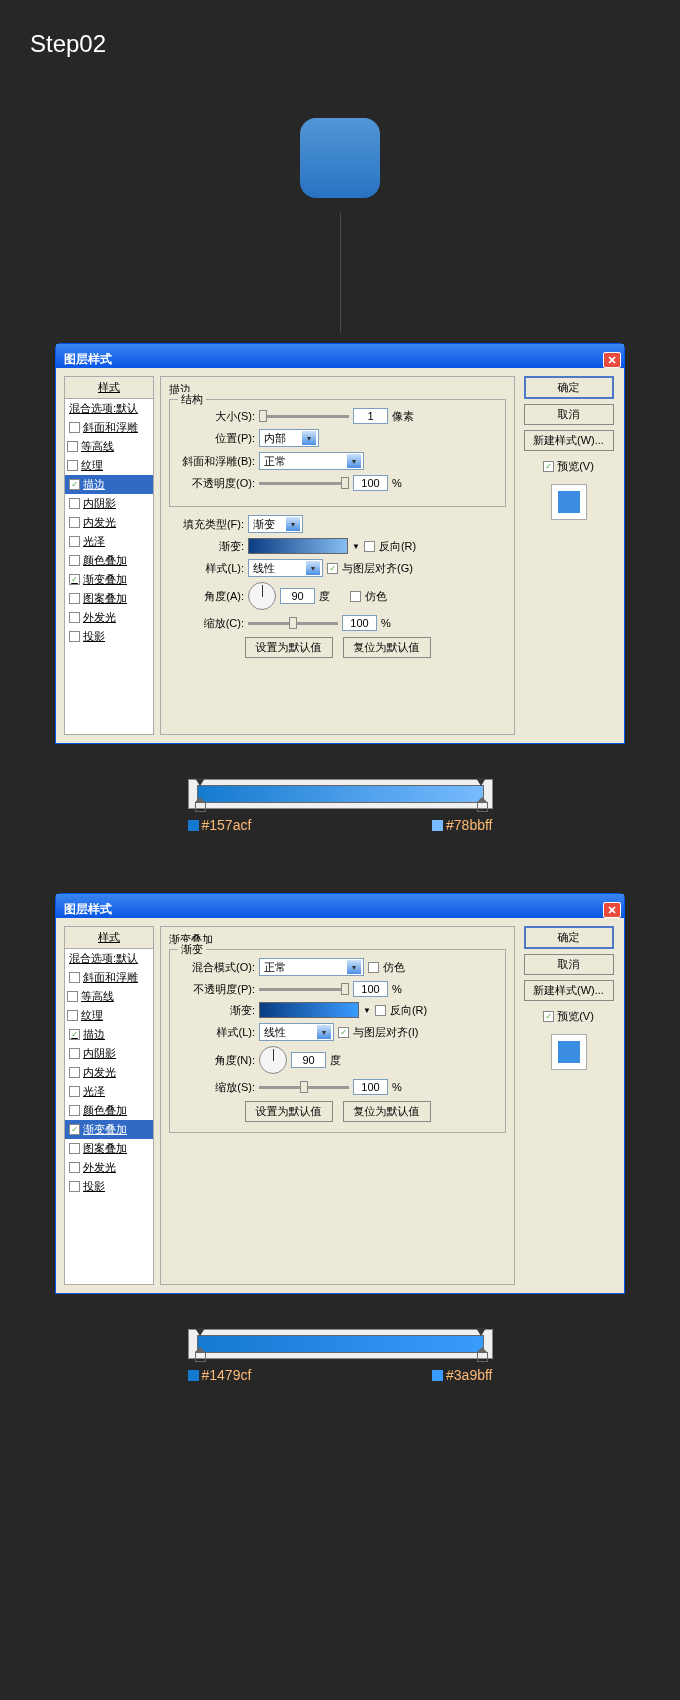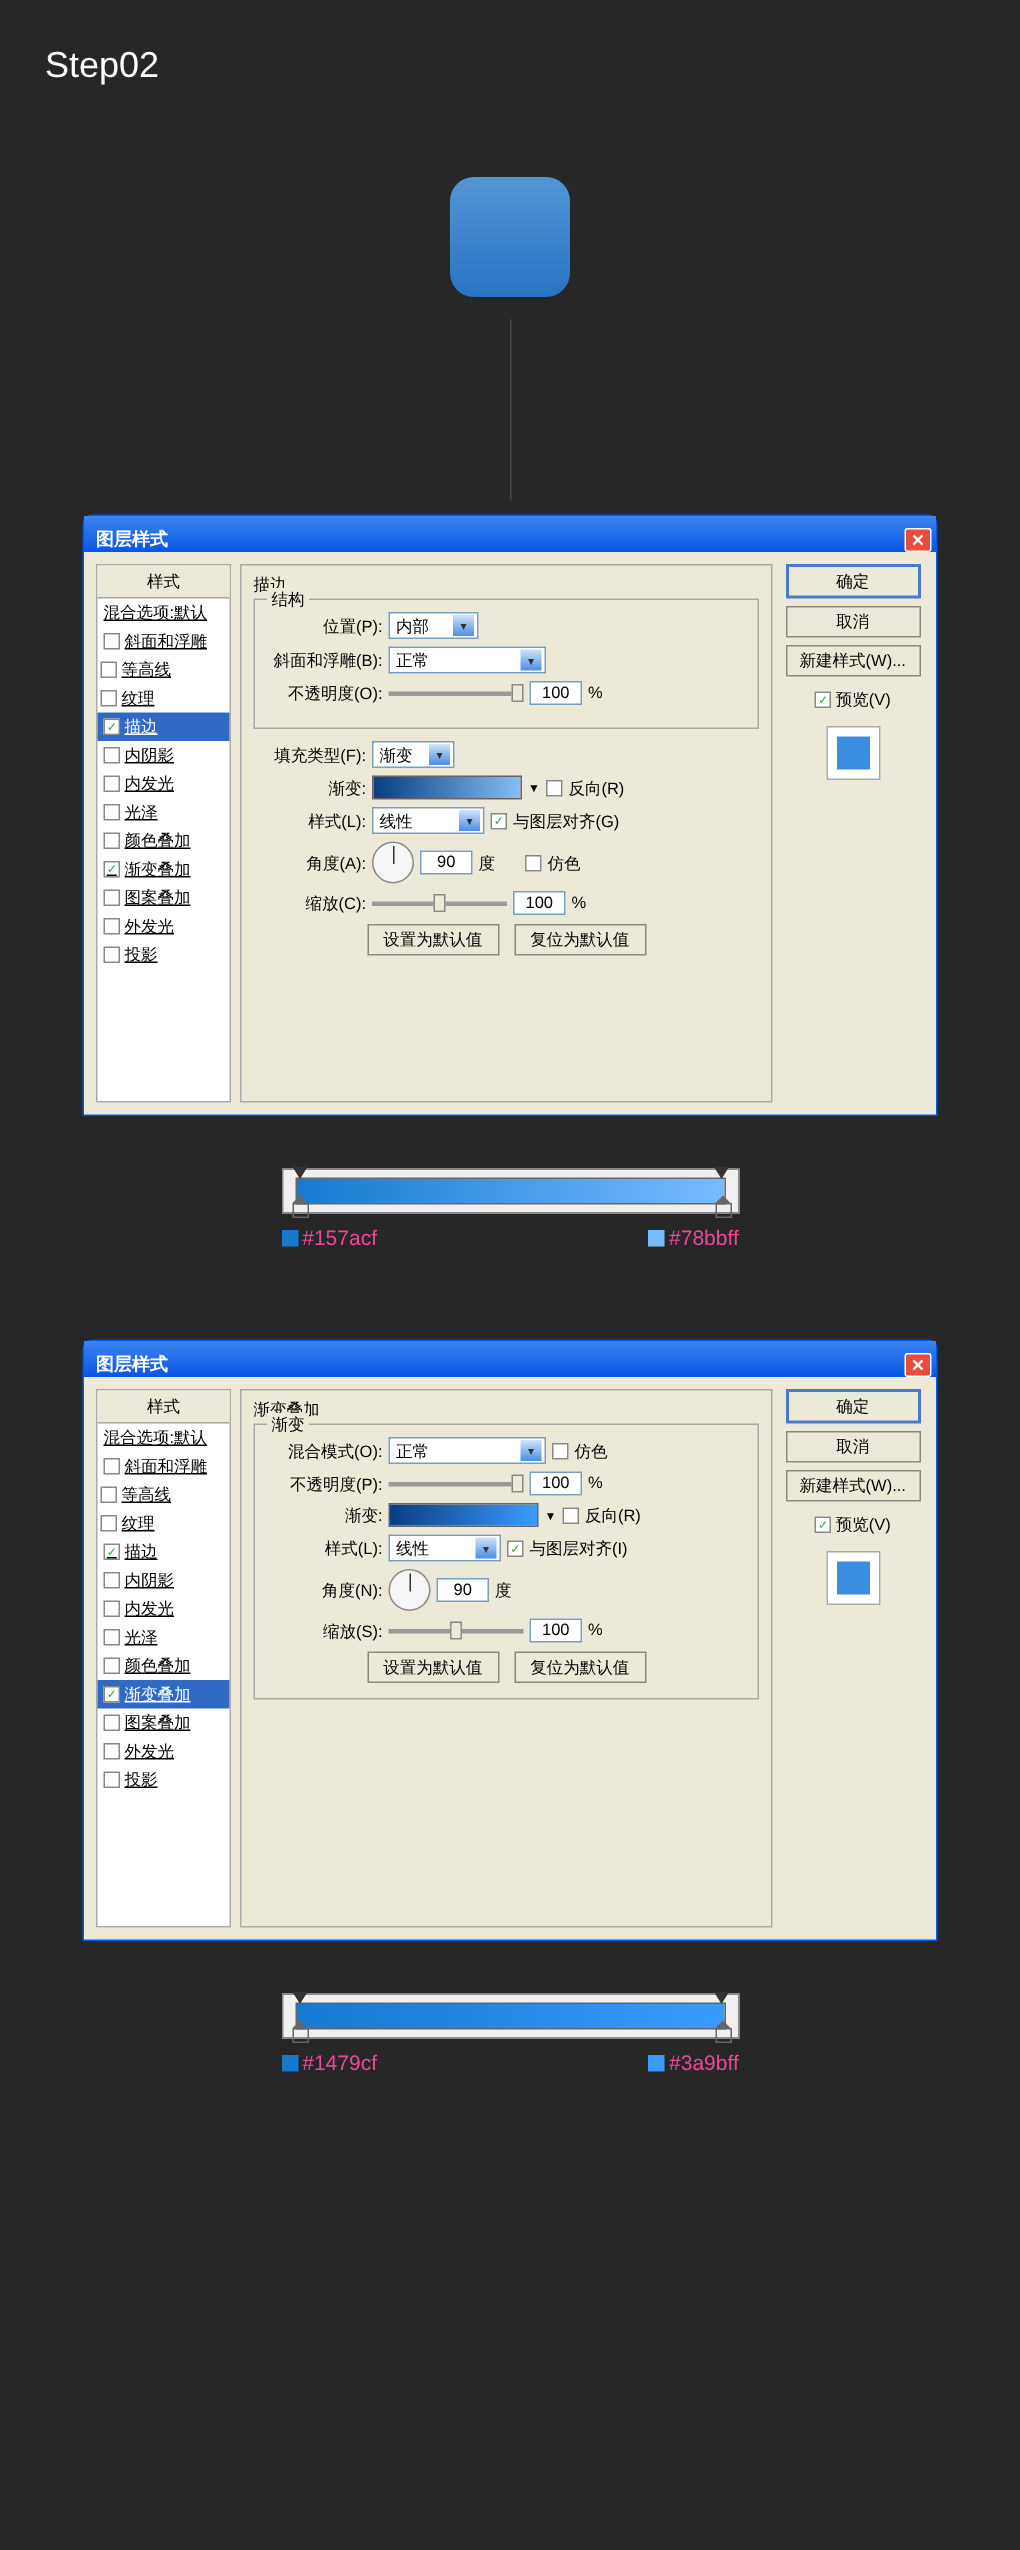--- a/index.html
+++ b/index.html
@@ -7,21 +7,21 @@
 .page { padding: 30px 10px; }
 .step-title { color: #fff; font-size: 24px; margin-left: 20px; margin-bottom: 60px; }
 .icon-preview { width: 80px; height: 80px; margin: 0 auto 15px; border-radius: 16px; background: linear-gradient(180deg, #5296d6, #2873c3); }
 .vline { width: 1px; height: 120px; background: #4a4a4a; margin: 0 auto 10px; }
 .dialog { width: 570px; margin: 0 auto; background: #ece9d8; border: 1px solid #0055ea; border-radius: 6px 6px 0 0; }
 .titlebar { background: linear-gradient(180deg, #3b86f0, #0955e5); height: 24px; display: flex; align-items: flex-end; justify-content: space-between; padding: 0 3px 0 8px; }
 .titlebar-text { color: #fff; font-weight: bold; font-size: 12px; }
 .close-btn { width: 18px; height: 16px; background: #e74c3c; border: 1px solid #fff; color: #fff; display: flex; align-items: center; justify-content: center; font-size: 11px; font-weight: bold; border-radius: 2px; }
 .dialog-body { display: flex; padding: 8px; gap: 6px; min-height: 375px; }
 .left-panel { width: 90px; border: 1px solid #aaa; background: #fff; }
-.left-header { background: #ece9d8; border-bottom: 1px solid #aaa; padding: 3px 5px; text-align: center; }
+.left-header { background: #ece9d8; border-bottom: 1px solid #aaa; padding: 3px 5px; text-align: center; text-decoration: underline; }
 .left-item { padding: 2px 4px; display: flex; align-items: center; gap: 3px; text-decoration: underline; }
 .left-item.selected { background: #316ac5; color: #fff; }
 .left-item.indent { padding-left: 2px; }
 .cb { width: 11px; height: 11px; border: 1px solid #888; background: #fff; display: inline-flex; align-items: center; justify-content: center; font-size: 8px; color: #39a33c; }
 .cb.checked::after { content: "✓"; }
 .mid-panel { flex: 1; border: 1px solid #aaa; background: #ece9d8; padding: 5px 8px; }
 .section-title { margin-bottom: 2px; }
 .fieldset { border: 1px solid #aaa; padding: 8px 10px 10px; margin-bottom: 8px; position: relative; }
 .fieldset-label { position: absolute; top: -8px; left: 8px; background: #ece9d8; padding: 0 3px; }
 .row { display: flex; align-items: center; margin-bottom: 5px; gap: 4px; }
@@ -41,21 +41,21 @@
 .preview-box { width: 36px; height: 36px; background: #fff; border: 1px solid #aaa; display: flex; align-items: center; justify-content: center; margin-top: 5px; }
 .preview-sq { width: 22px; height: 22px; background: #3a8de0; }
 .gradient-bar-wrap { width: 305px; margin: 35px auto 8px; }
 .gradient-bar { height: 30px; border: 1px solid #888; background: #f0f0f0; padding: 5px 8px; position: relative; }
 .gb-inner { height: 18px; border: 1px solid #666; position: relative; }
 .stop-top { position: absolute; width: 10px; height: 10px; top: -2px; }
 .stop-top::before { content: ""; position: absolute; width: 0; height: 0; border-left: 5px solid transparent; border-right: 5px solid transparent; border-top: 8px solid #333; top: 0; }
 .stop-bot { position: absolute; width: 9px; height: 13px; bottom: -2px; }
 .stop-bot::before { content: ""; position: absolute; width: 0; height: 0; border-left: 5px solid transparent; border-right: 5px solid transparent; border-bottom: 5px solid #666; top: 0; }
 .stop-bot::after { content: ""; position: absolute; width: 9px; height: 8px; border: 1px solid #666; top: 5px; }
-.color-legends { display: flex; justify-content: space-between; width: 305px; margin: 0 auto 60px; color: #ec4899; font-size: 14px; }
+.color-legends { display: flex; justify-content: space-between; width: 305px; margin: 0 auto 60px; color: #fdba74; font-size: 14px; }
 .color-legends span { display: flex; align-items: center; gap: 3px; }
 .sw { width: 11px; height: 11px; display: inline-block; }
 </style>
 </head>
 <body>
 
 <div class="page">
   <div class="step-title">Step02</div>
 
   <div class="icon-preview"></div>
@@ -117,20 +117,28 @@
         <div class="left-item">
             <span class="cb"></span>
             <span>投影</span>
           </div>
       </div>
 
       <div class="mid-panel">
         <div class="section-title">描边</div>
         <div class="fieldset">
           <span class="fieldset-label">结构</span>
+          <div class="row">
+            <span class="lbl">大小(S):</span>
+            <div class="slider-track">
+                <div class="slider-thumb" style="left:0"></div>
+              </div>
+            <input class="num-input" value="1" style="">
+            <span>像素</span>
+          </div>
           <div class="row">
             <span class="lbl">位置(P):</span>
             <div class="select" style="width:60px">
                 <span>内部</span>
                 <span class="select-arrow">▾</span>
               </div>
           </div>
           <div class="row">
             <span class="lbl">斜面和浮雕(B):</span>
             <div class="select" style="width:105px">

